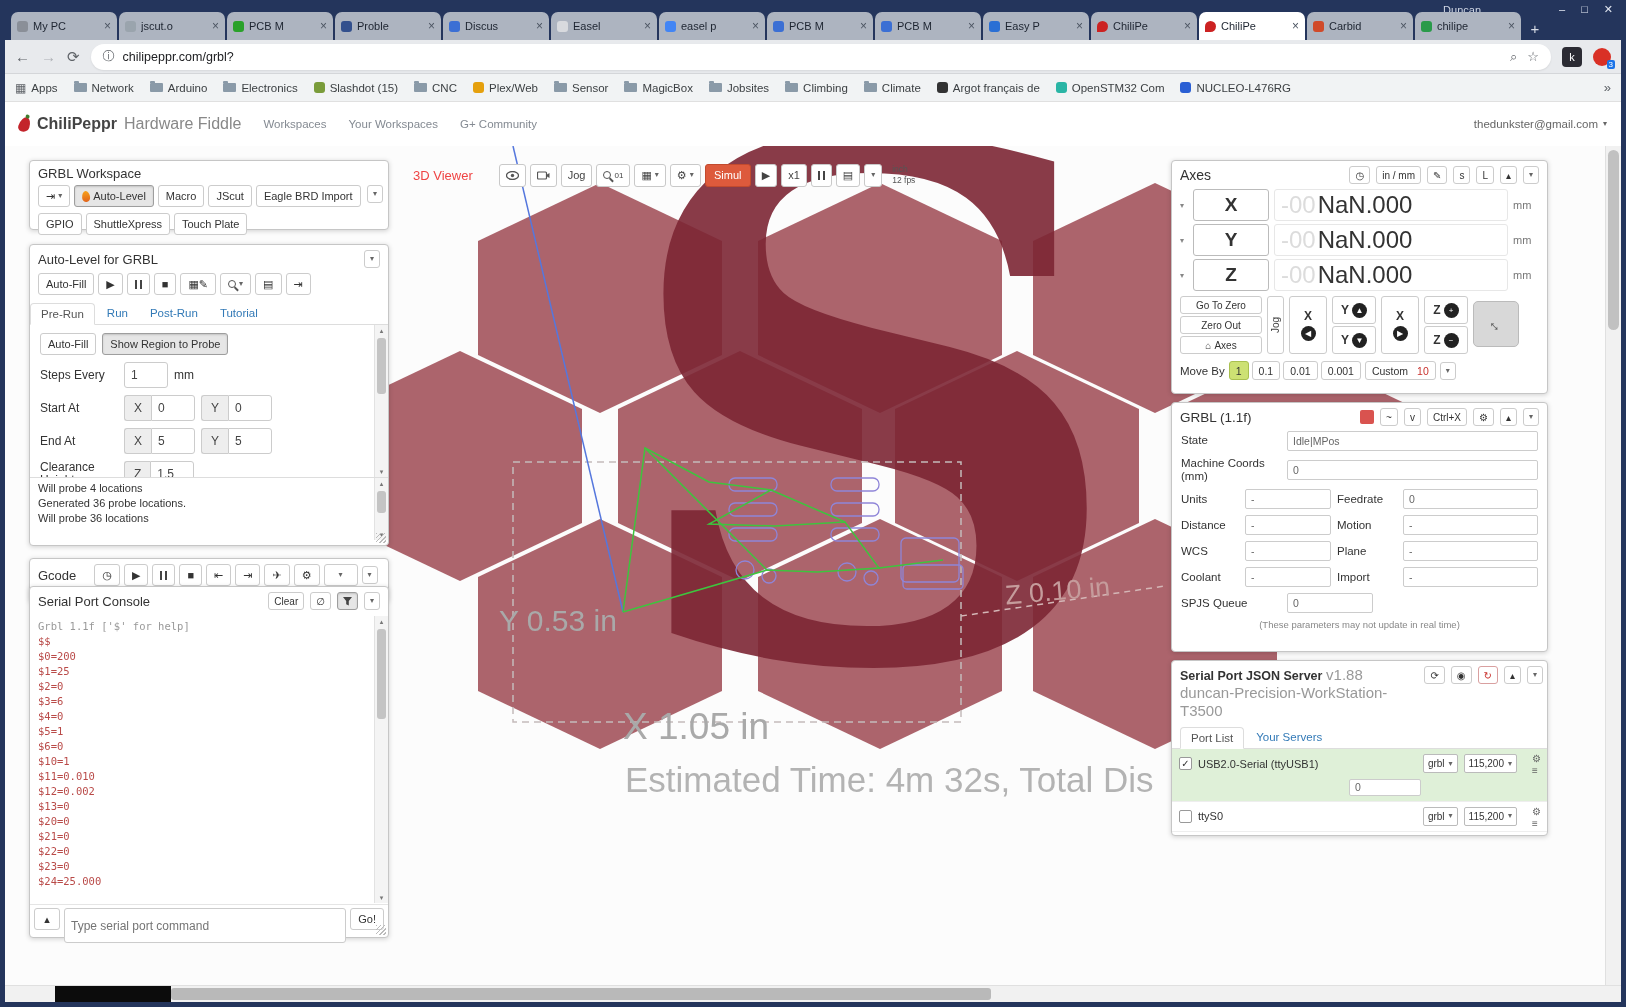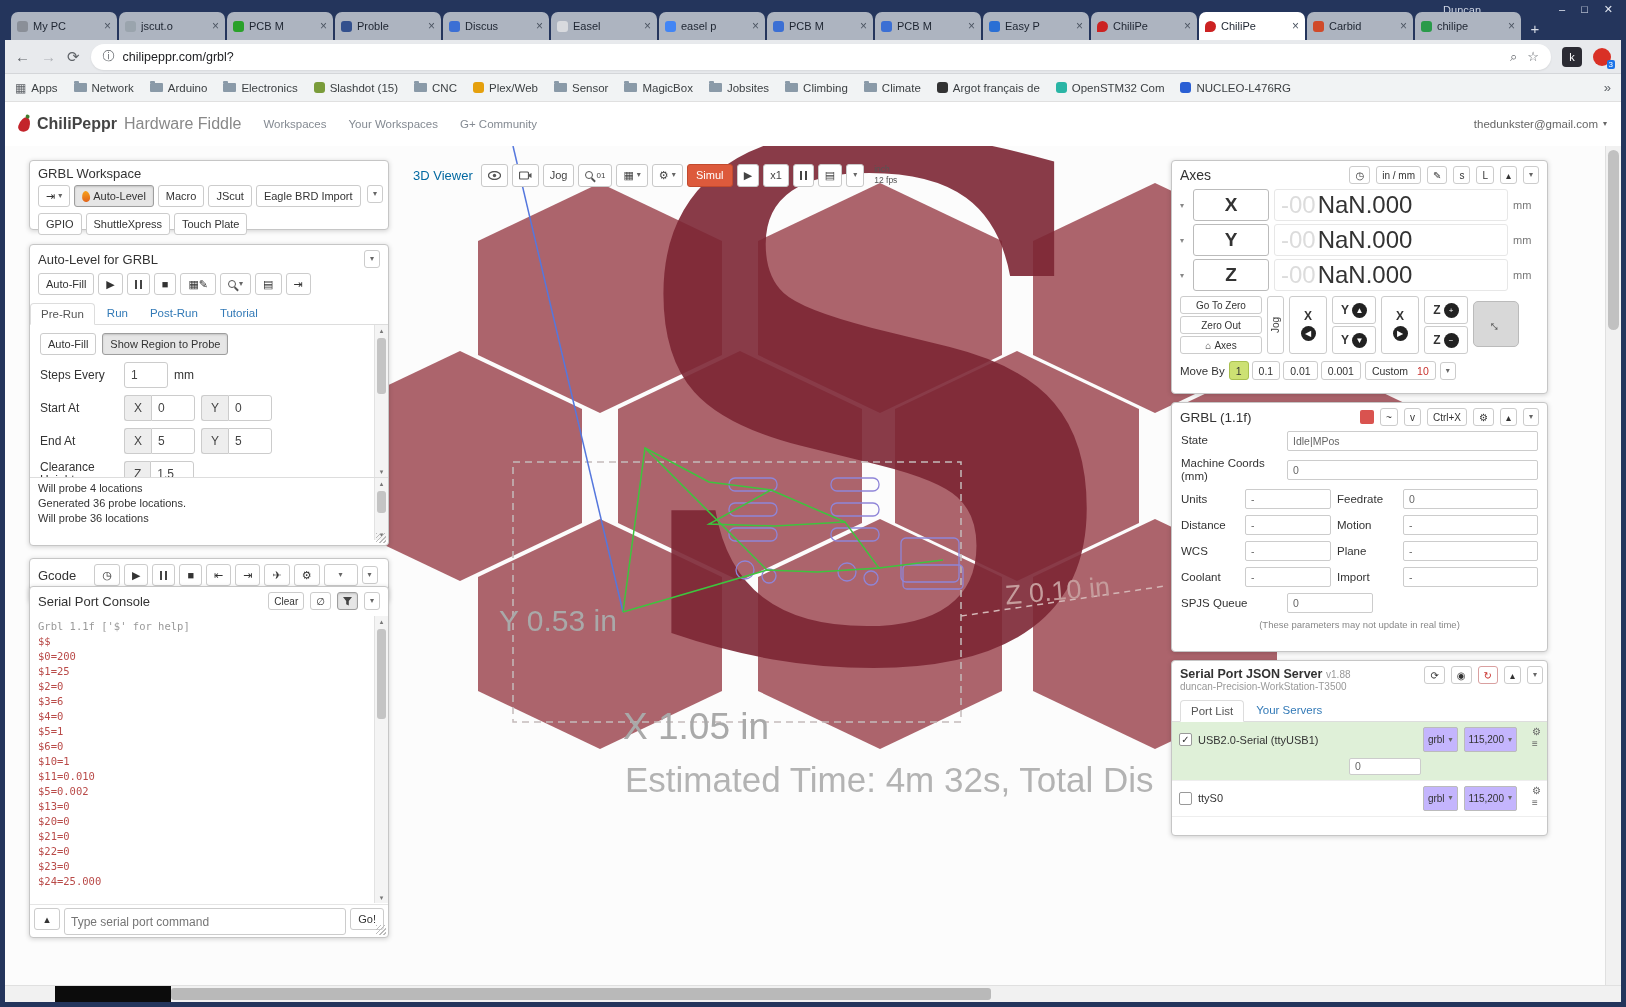--- a/index.html
+++ b/index.html
@@ -46,21 +46,21 @@
 .hnav{font-size:11.5px;color:#848a92}
 .huser{margin-left:auto;font-size:11.5px;color:#666;display:flex;gap:5px;align-items:center}
 
 
 .main{position:absolute;top:146px;left:0;right:16px;bottom:17px;background:#fcfcfc;overflow:hidden}
 .scene{position:absolute;inset:0}
 .ovl{position:absolute;color:#a9a9a9;z-index:4;white-space:nowrap}
 
 
 .vtoolbar{position:absolute;left:408px;top:16px;height:26px;display:flex;align-items:center;gap:4px;z-index:6}
-.vtitle{font-size:13px;color:#0369a1;margin-right:4px}
+.vtitle{font-size:13px;color:#ef4444;margin-right:22px}
 .tbtn{display:inline-flex;align-items:center;justify-content:center;gap:3px;background:#fff;border:1px solid #c9c9c9;border-radius:3px;font-size:11px;color:#444;height:23px;padding:0 6px;cursor:default}
 .tbtn.sim{background:#dd5a3c;border-color:#c24a2e;color:#fff;width:46px;overflow:hidden;white-space:nowrap}
 .caret{font-size:8px;color:#666;line-height:1}
 .fpsbox{font-size:8.5px;color:#555;line-height:1.3;margin-left:6px;z-index:6}
 .pauseic{display:inline-block;width:7px;height:9px;border-left:2.5px solid #444;border-right:2.5px solid #444}
 .mag{width:8px;height:8px;border:1.5px solid #555;border-radius:50%;position:relative;display:inline-block}
 .mag::after{content:"";position:absolute;width:5px;height:1.5px;background:#555;transform:rotate(45deg);right:-4px;bottom:-2px}
 
 
 .panel{position:absolute;background:#fff;border:1px solid #c6c6c6;border-radius:4px;box-shadow:0 1px 5px rgba(0,0,0,.18);z-index:20}
@@ -85,21 +85,21 @@
 .flabel{width:78px;flex:none}
 .inp{border:1px solid #ccc;border-radius:3px;height:26px;font-size:12px;color:#444;padding:0 6px;background:#fff;font-family:"Liberation Sans",sans-serif}
 .addon{background:#eee;border:1px solid #ccc;border-right:none;border-radius:3px 0 0 3px;height:26px;display:inline-flex;align-items:center;padding:0 9px;font-size:12px;color:#444}
 .grp{display:inline-flex}
 .grp .inp{border-radius:0 3px 3px 0;width:44px}
 .alstatus{position:relative;border-top:1px solid #ddd;height:63px;overflow:hidden;padding:3px 20px 0 8px;font-size:11px;color:#333;line-height:15px}
 .console-list{position:absolute;top:29px;left:0;right:14px;bottom:34px;overflow:hidden;padding:3px 8px;font-family:"DejaVu Sans Mono",monospace;font-size:10.5px;line-height:15px}
 .cl{color:#b94a48}
 .cl.muted{color:#999}
 .conrow{position:absolute;left:0;right:0;bottom:0;height:33px;display:flex;gap:4px;padding:3px 4px;border-top:1px solid #e5e5e5}
-.conrow .inp{flex:1;height:27px}
+.conrow .inp{flex:1;height:35px}
 
 
 .axrow{display:flex;align-items:center;gap:5px;padding:0 8px;margin-bottom:3px}
 .axcaret{font-size:8px;color:#888;width:8px}
 .axbox{width:76px;height:32px;border:1px solid #bbb;border-radius:3px;display:flex;align-items:center;justify-content:center;font-size:19px;font-weight:bold;color:#333;background:#fff}
 .axval{flex:1;height:32px;border:1px solid #e7e7e7;border-radius:3px;display:flex;align-items:center;padding:0 6px;font-size:24px;color:#333;background:#fff;overflow:hidden}
 .axghost{color:#dcdcdc;margin-right:2px}
 .axunit{width:26px;font-size:11px;color:#777}
 .jogwrap{display:flex;gap:5px;padding:2px 8px;align-items:flex-start}
 .stack{display:flex;flex-direction:column;gap:2px;width:82px}
@@ -120,28 +120,28 @@
 .grbl-row{display:flex;align-items:center;gap:6px;padding:0 9px;margin-bottom:6px;font-size:11.5px;color:#333}
 .grbl-row .lbl{width:100px;flex:none;line-height:1.15}
 .sinp{border:1px solid #ccc;border-radius:2px;height:20px;font-size:10.5px;color:#666;padding:0 5px;background:#fff;font-family:"Liberation Sans",sans-serif}
 .pgrid{display:grid;grid-template-columns:58px 86px 60px 1fr;gap:6px 6px;padding:0 9px;font-size:11.5px;color:#333;align-items:center}
 .note{font-size:9.5px;color:#888;text-align:center;margin-top:6px}
 .pfoot{border-top:1px solid #eee;margin-top:7px;padding:5px 9px;font-size:10.5px;color:#777}
 .link{color:#337ab7}
 .redsq{width:14px;height:14px;background:#d9534f;border-radius:2px}
 
 .spjs-title{font-size:12.5px;font-weight:bold;color:#333}
-.spjs-meta{font-size:10px;color:#999;line-height:1.2}
+.spjs-meta{font-size:15px;color:#999;line-height:1.2}
 .spjstabs{display:flex;gap:2px;padding:2px 8px 0;font-size:11.5px;border-bottom:1px solid #ddd}
 .port-row{position:relative;padding:5px 30px 5px 7px;border-bottom:1px solid #eee}
 .port-row.hl{background:#dff0d8}
 .port-line{display:flex;align-items:center;gap:6px}
 .cb{width:13px;height:13px;border:1px solid #999;border-radius:2px;background:#fff;font-size:10px;line-height:11px;text-align:center;color:#333;flex:none}
 .port-name{flex:1;font-size:11px;color:#333;white-space:nowrap;overflow:hidden}
-.msel{border:1px solid #bbb;border-radius:2px;background:#c4b5fd;height:25px;display:inline-flex;align-items:center;gap:4px;padding:0 4px;font-size:10px;color:#333;flex:none}
+.msel{border:1px solid #bbb;border-radius:2px;background:#ffffff;height:19px;display:inline-flex;align-items:center;gap:4px;padding:0 4px;font-size:10px;color:#333;flex:none}
 .port-icons{position:absolute;right:6px;top:5px;display:flex;flex-direction:column;gap:2px;font-size:10px;color:#666;line-height:1}
 .port-extra{margin:4px 0 0 170px}
 
 
 .pg-scroll{position:absolute;top:146px;right:0;bottom:17px;width:16px;background:#f1f1f1;border-left:1px solid #e0e0e0;z-index:30}
 .pg-scroll .thumb{position:absolute;left:2px;right:2px;top:4px;height:180px;background:#c1c1c1;border-radius:7px}
 .bottombar{position:absolute;left:0;right:0;bottom:0;height:17px;background:#f1f1f1;border-top:1px solid #e0e0e0;z-index:30}
 .bb-black{position:absolute;left:50px;top:0;bottom:0;width:116px;background:#0c0c0c}
 .bb-thumb{position:absolute;left:166px;top:2px;bottom:2px;width:820px;background:#b9b9b9;border-radius:3px}
 svg text{font-family:"DejaVu Serif",serif}
@@ -577,21 +577,21 @@
           <div class="cl">$$</div>
           <div class="cl">$0=200</div>
           <div class="cl">$1=25</div>
           <div class="cl">$2=0</div>
           <div class="cl">$3=6</div>
           <div class="cl">$4=0</div>
           <div class="cl">$5=1</div>
           <div class="cl">$6=0</div>
           <div class="cl">$10=1</div>
           <div class="cl">$11=0.010</div>
-          <div class="cl">$5=0.002</div>
+          <div class="cl">$12=0.002</div>
           <div class="cl">$13=0</div>
           <div class="cl">$20=0</div>
           <div class="cl">$21=0</div>
           <div class="cl">$22=0</div>
           <div class="cl">$23=0</div>
           <div class="cl">$24=25.000</div>
         </div>
       <div class="vscroll" style="top:29px;bottom:34px">
         <span class="ar" style="top:0">▴</span>
         <span class="thumb" style="top:13px;height:90px"></span>

